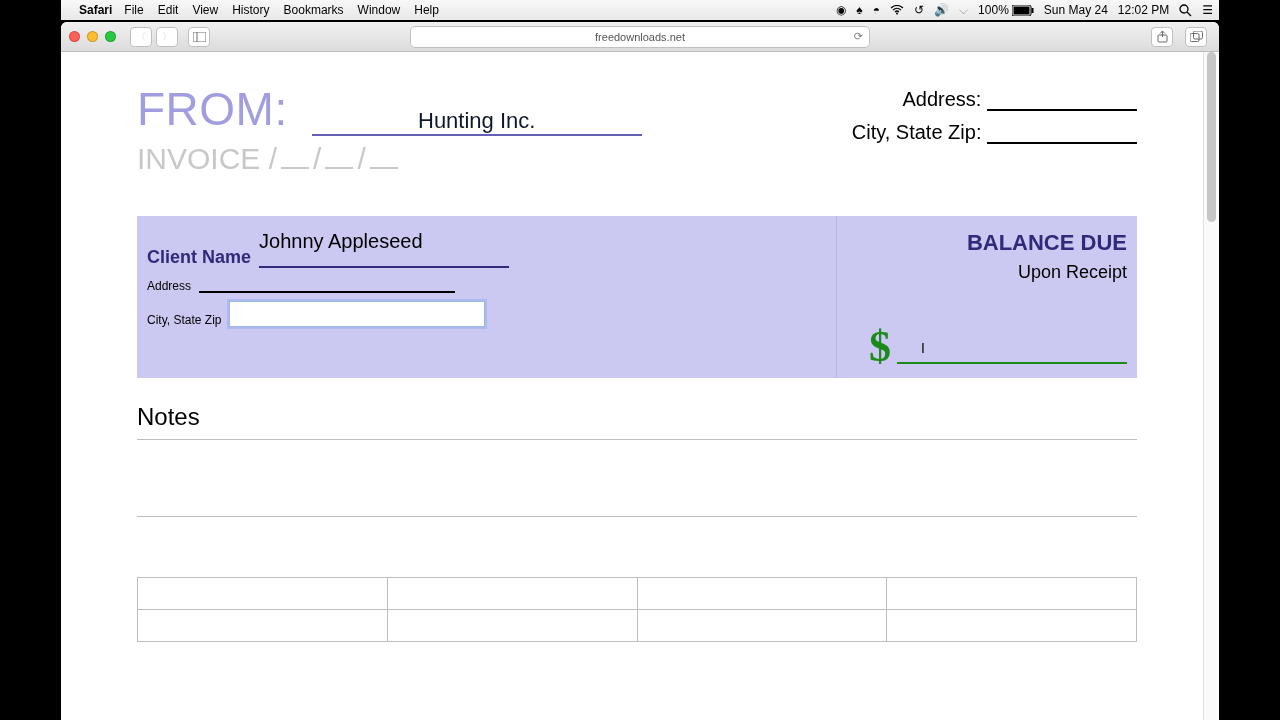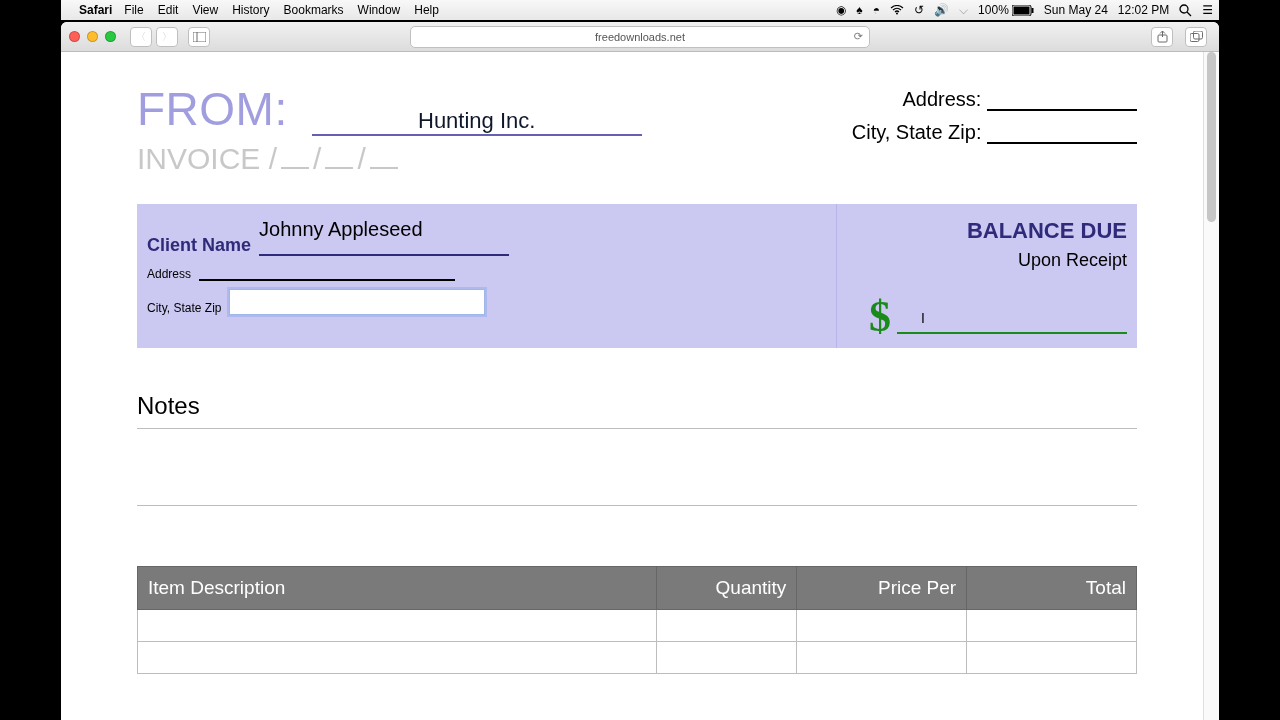--- a/index.html
+++ b/index.html
@@ -58,21 +58,21 @@
                 min-width:330px; margin-left:24px; }
     .inv-lbl { font-size:30px; font-weight:300; color:#c8c8c8; margin-top:6px; }
     .inv-slash { color:#c8c8c8; }
     .inv-seg { display:inline-block; border-bottom:2px solid #c8c8c8; min-width:28px;
                margin:0 4px; }
     .addr-right { text-align:right; margin-top:6px; }
     .addr-right .row { margin-bottom:10px; font-size:20px; color:#000; }
     .addr-right .ul { display:inline-block; border-bottom:2px solid #000; min-width:150px;
                       vertical-align:bottom; }
 
-    .client-box { margin-top:28px; height:144px; background:#cbc8f1;
+    .client-box { margin-top:40px; height:162px; background:#cbc8f1;
                   display:flex; }
     .client-left { flex:1; padding:14px 0 14px 10px; border-right:1px solid #b9b4e8; }
     .client-right { width:300px; padding:14px 10px 14px 0; text-align:right;
                     display:flex; flex-direction:column; }
     .crow { display:flex; align-items:flex-end; margin-bottom:8px; }
     .crow .lab { font-size:18px; color:#2f2a79; }
     .crow.bold .lab { font-weight:700; }
     .crow .val { font-size:20px; color:#000; border-bottom:2px solid #2f2a79;
                  min-width:250px; margin-left:8px; padding-bottom:13px; }
     .crow .lab2 { font-size:12px; color:#000; }
@@ -84,21 +84,21 @@
     .bal-sub { font-size:18px; color:#000; margin-top:6px; }
     .bal-amt { margin-top:auto; display:flex; align-items:flex-end;
                justify-content:flex-end; }
     .dollar { font-family:"Times New Roman",serif; font-size:44px; color:#1a8a1a;
               font-weight:700; margin-right:6px; line-height:.8; }
     .amt-ul { border-bottom:2px solid #1a8a1a; min-width:230px; height:22px;
               position:relative; }
     .caret { position:absolute; left:24px; top:-2px; width:1px; height:18px;
              color:#000; font-size:14px; }
 
-    .notes-lbl { font-size:24px; color:#000; margin-top:44px; }
+    .notes-lbl { font-size:24px; color:#000; margin-top:25px; }
     .rule { border-top:1px solid #bdbdbd; margin-top:8px; }
     .rule2 { border-top:1px solid #bdbdbd; margin-top:76px; }
 
     table { width:100%; border-collapse:collapse; margin-top:60px; border:1px solid #7a7a7a;}
     th { background:#7a7a7a; color:#fff; font-weight:400; font-size:19px;
          text-align:right; padding:10px 10px; border:1px solid #666;}
     th:first-child { text-align:left; }
     td { height:32px; border:1px solid #bdbdbd; }
   </style>
 </head>
@@ -232,26 +232,20 @@
           </div>
         </div>
       </div>
 
       <div class="notes-lbl">Notes</div>
       <div class="rule"></div>
       <div class="rule2"></div>
 
       <table>
         <tbody>
-            <tr>
-          <th style="width:52%">Item Description</th>
-          <th style="width:14%">Quantity</th>
-          <th style="width:17%">Price Per</th>
-          <th style="width:17%">Total</th>
-        </tr>
         <tr>
               <td></td>
               <td></td>
               <td></td>
               <td></td>
             </tr>
         <tr>
               <td></td>
               <td></td>
               <td></td>

